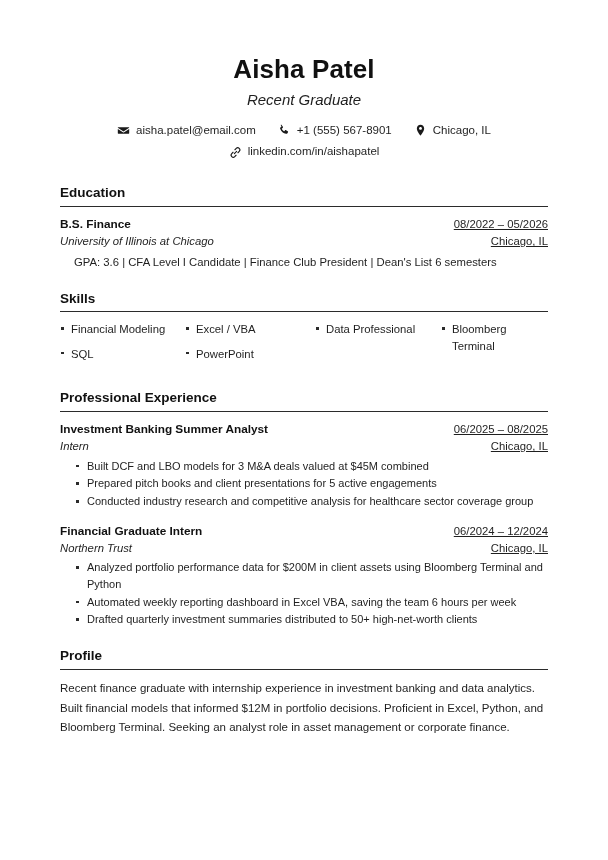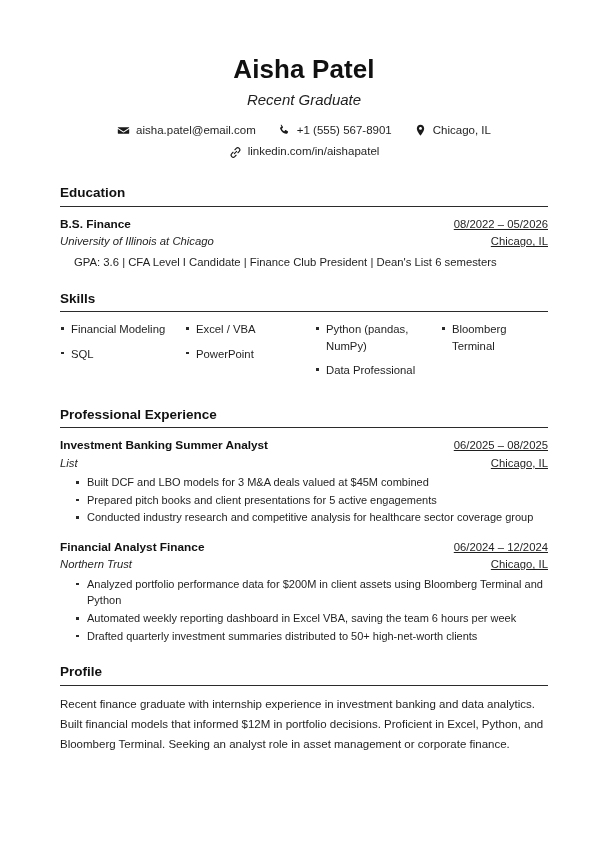--- a/index.html
+++ b/index.html
@@ -276,21 +276,20 @@
         </ul>
       </div>
       <div class="skill-col">
         <ul>
           <li>Excel / VBA</li>
           <li>PowerPoint</li>
         </ul>
       </div>
       <div class="skill-col">
         <ul>
-          <li>Python (pandas, NumPy)</li>
           <li>Data Professional</li>
         </ul>
       </div>
       <div class="skill-col">
         <ul>
           <li>Bloomberg Terminal</li>
         </ul>
       </div>
     </div>
   </div>
@@ -298,33 +297,33 @@
   <div class="section">
     <div class="sec-head">Professional Experience</div>
     <div class="sec-rule"></div>
 
     <div class="entry">
       <div class="entry-line">
         <div class="entry-role">Investment Banking Summer Analyst</div>
         <div class="entry-dates">06/2025 – 08/2025</div>
       </div>
       <div class="entry-line">
-        <div class="entry-org">List</div>
+        <div class="entry-org">Intern</div>
         <div class="entry-loc">Chicago, IL</div>
       </div>
       <ul class="bullets">
         <li>Built DCF and LBO models for 3 M&amp;A deals valued at $45M combined</li>
         <li>Prepared pitch books and client presentations for 5 active engagements</li>
         <li>Conducted industry research and competitive analysis for healthcare sector coverage group</li>
       </ul>
     </div>
 
     <div class="entry">
       <div class="entry-line">
-        <div class="entry-role">Financial Analyst Finance</div>
+        <div class="entry-role">Financial Graduate Intern</div>
         <div class="entry-dates">06/2024 – 12/2024</div>
       </div>
       <div class="entry-line">
         <div class="entry-org">Northern Trust</div>
         <div class="entry-loc">Chicago, IL</div>
       </div>
       <ul class="bullets">
         <li>Analyzed portfolio performance data for $200M in client assets using Bloomberg Terminal and Python</li>
         <li>Automated weekly reporting dashboard in Excel VBA, saving the team 6 hours per week</li>
         <li>Drafted quarterly investment summaries distributed to 50+ high-net-worth clients</li>

